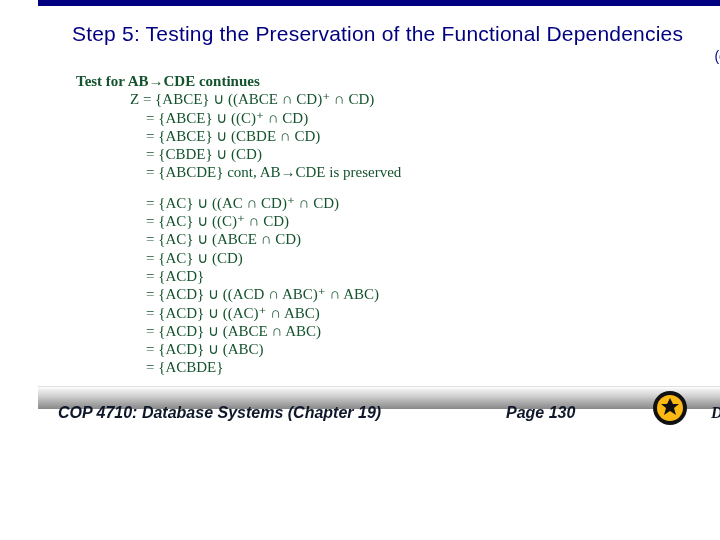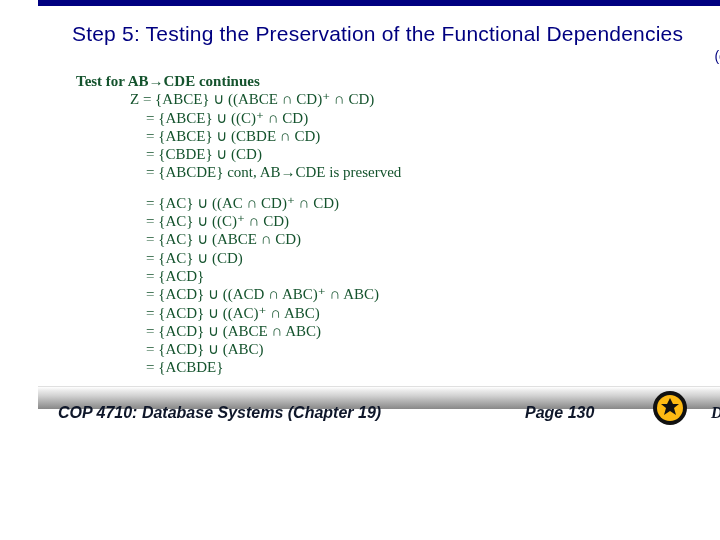--- a/index.html
+++ b/index.html
@@ -82,21 +82,21 @@
     font-weight: bold;
     font-size: 16px;
     color: #0f172a;
     padding-left: 20px;
   }
   .footer-course {
     flex: 0 0 auto;
   }
   .footer-page {
     position: absolute;
-    left: 487px;
+    left: 468px;
   }
   .footer-author {
     position: absolute;
     right: 26px;
     font-family: Liberation Serif, serif;
   }
   .logo {
     position: absolute;
     right: 70px;
     bottom: 10px;

